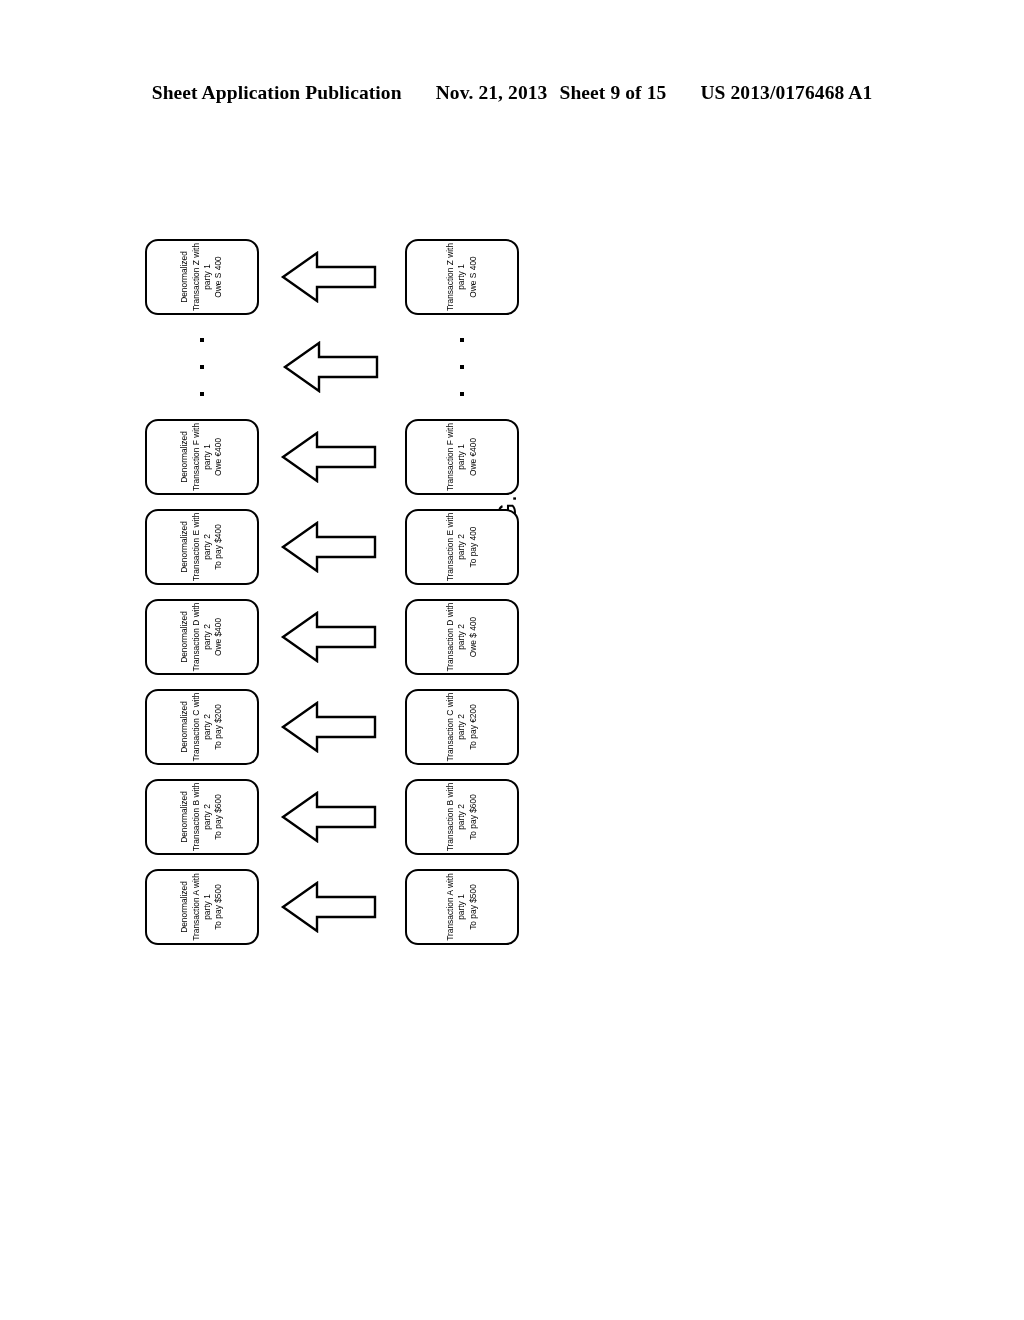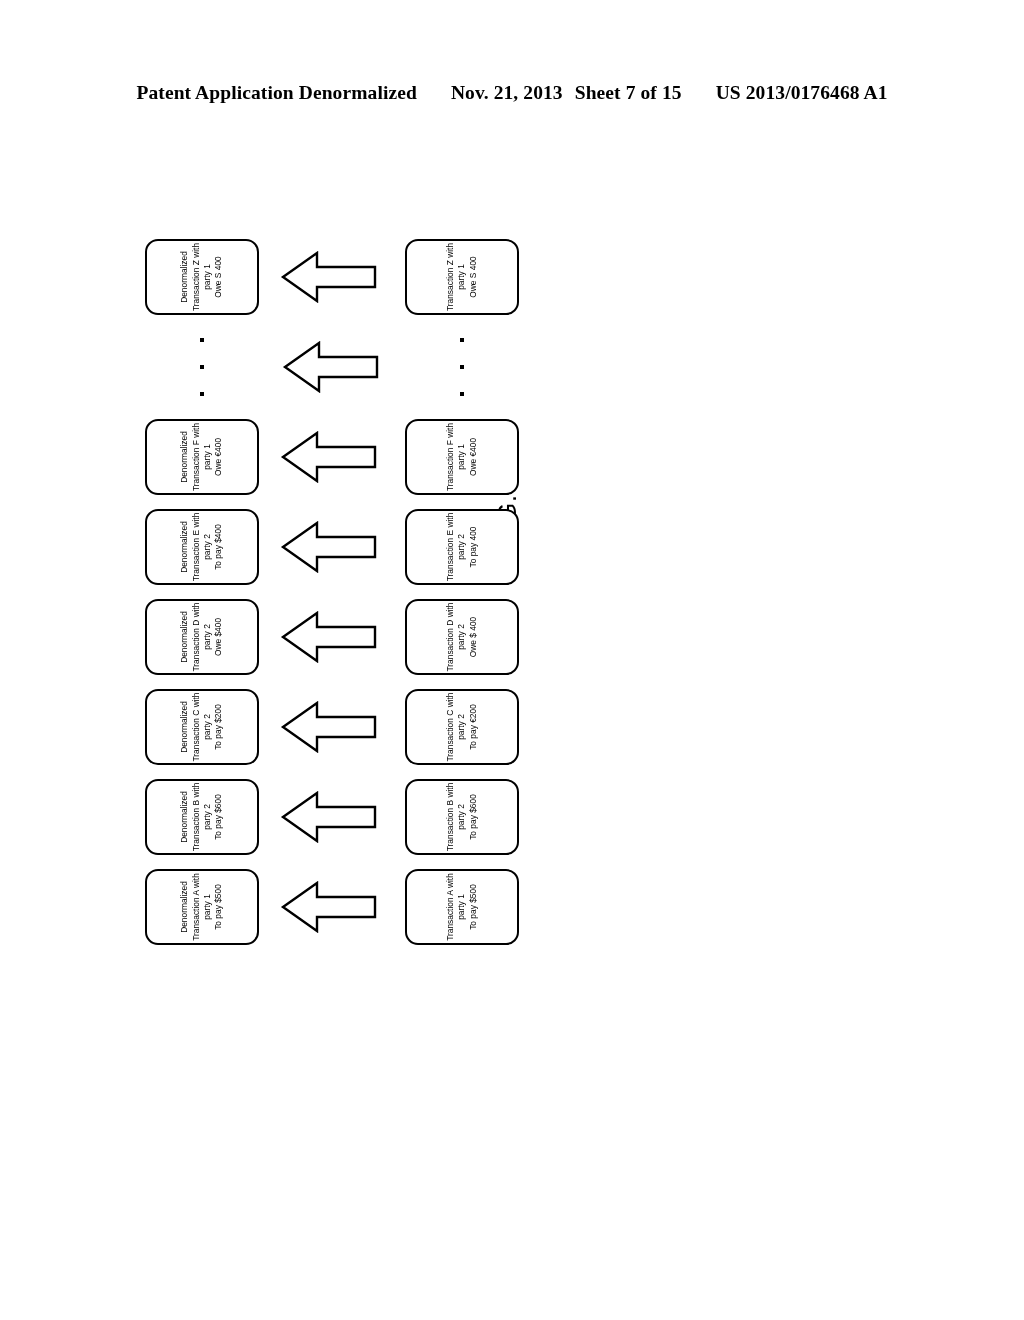--- a/index.html
+++ b/index.html
@@ -153,23 +153,23 @@
     color: #000;
     transform: rotate(-90deg);
     transform-origin: 50% 50%;
     white-space: nowrap;
   }
 </style>
 </head>
 <body>
 
 <div class="page-header">
-  <span class="hdr-pub">Patent Application Denormalized</span>
+  <span class="hdr-pub">Sheet Application Publication</span>
   <span class="hdr-date">Nov. 21, 2013</span>
-  <span class="hdr-sheet">Sheet 7 of 15</span>
+  <span class="hdr-sheet">Sheet 9 of 15</span>
   <span class="hdr-num">US 2013/0176468 A1</span>
 </div>
 
 <div class="figure-area">
 
   <div class="fig-label">FIG. 4A</div>
 
   <div class="diagram-rot">
 
     <div class="row row-top">

